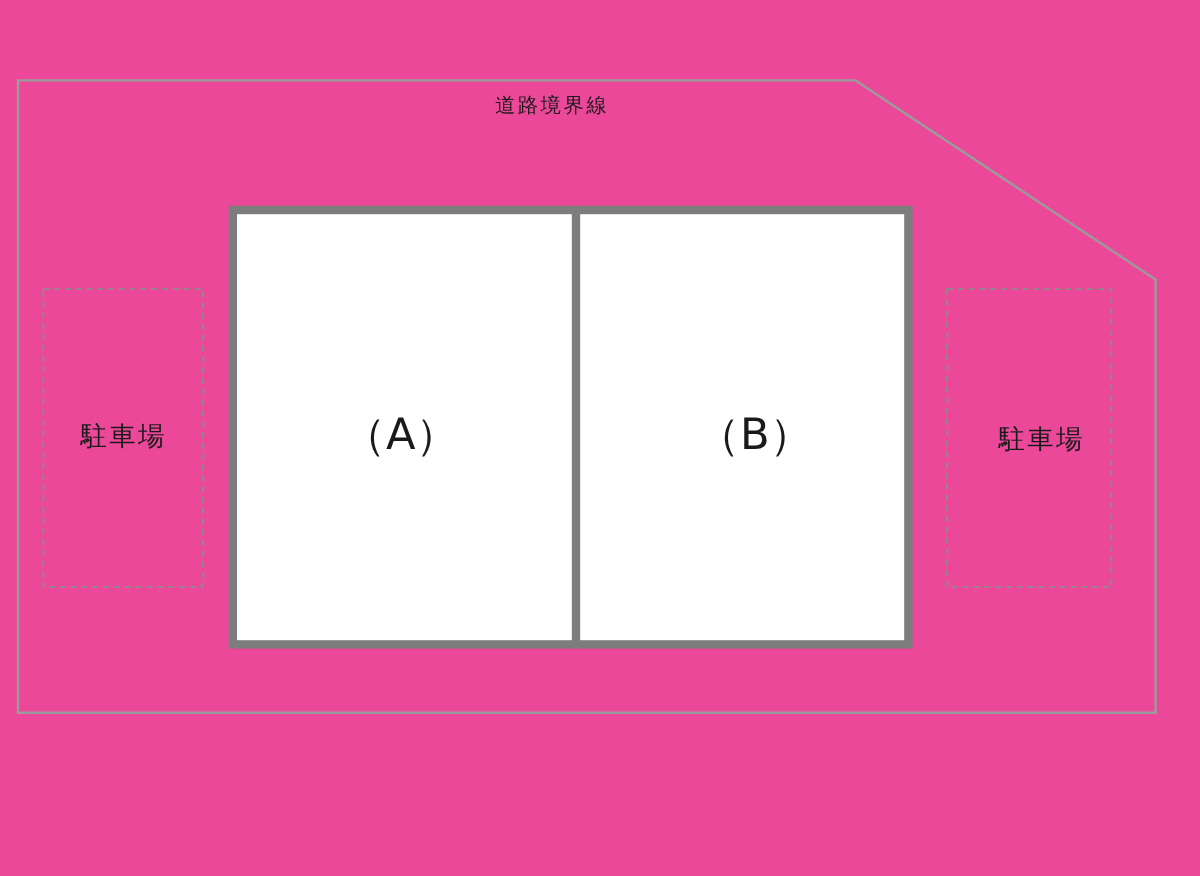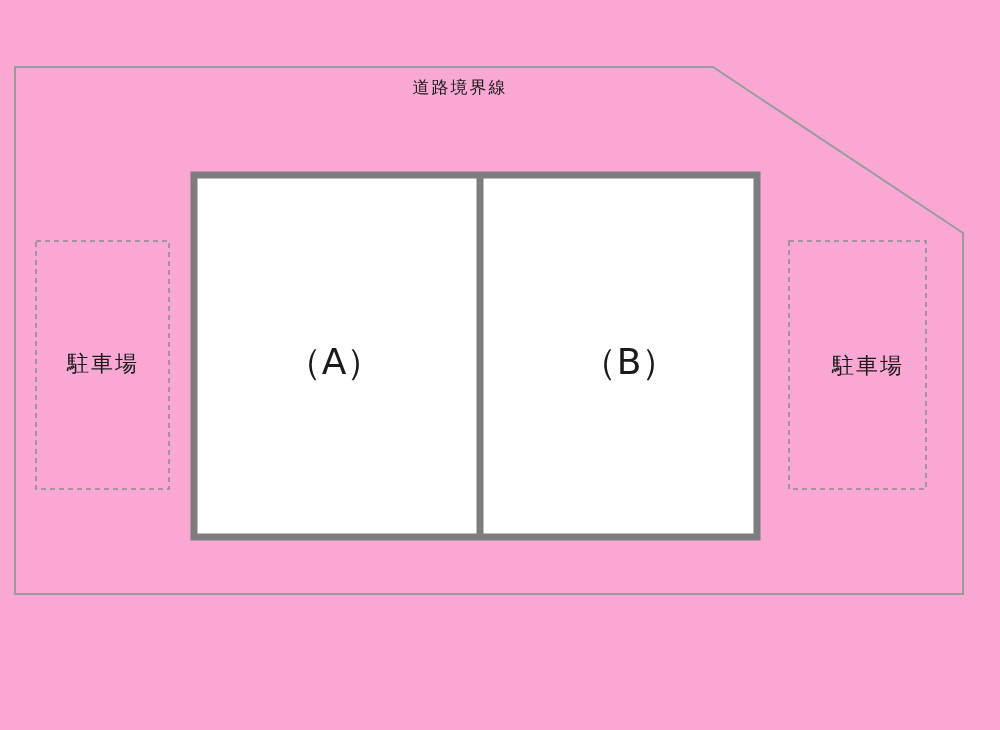--- a/index.html
+++ b/index.html
@@ -5,21 +5,21 @@
   html, body {
     margin: 0;
     padding: 0;
     background: #ffffff;
     font-family: "DejaVu Sans", "Liberation Sans", sans-serif;
   }
   .canvas {
     position: relative;
     width: 1000px;
     height: 730px;
-    background: #f9a8d4;
+    background: #ec4899;
     overflow: hidden;
   }
   svg {
     position: absolute;
     top: 0;
     left: 0;
     display: block;
   }
   .label-road {
     font-size: 17px;

